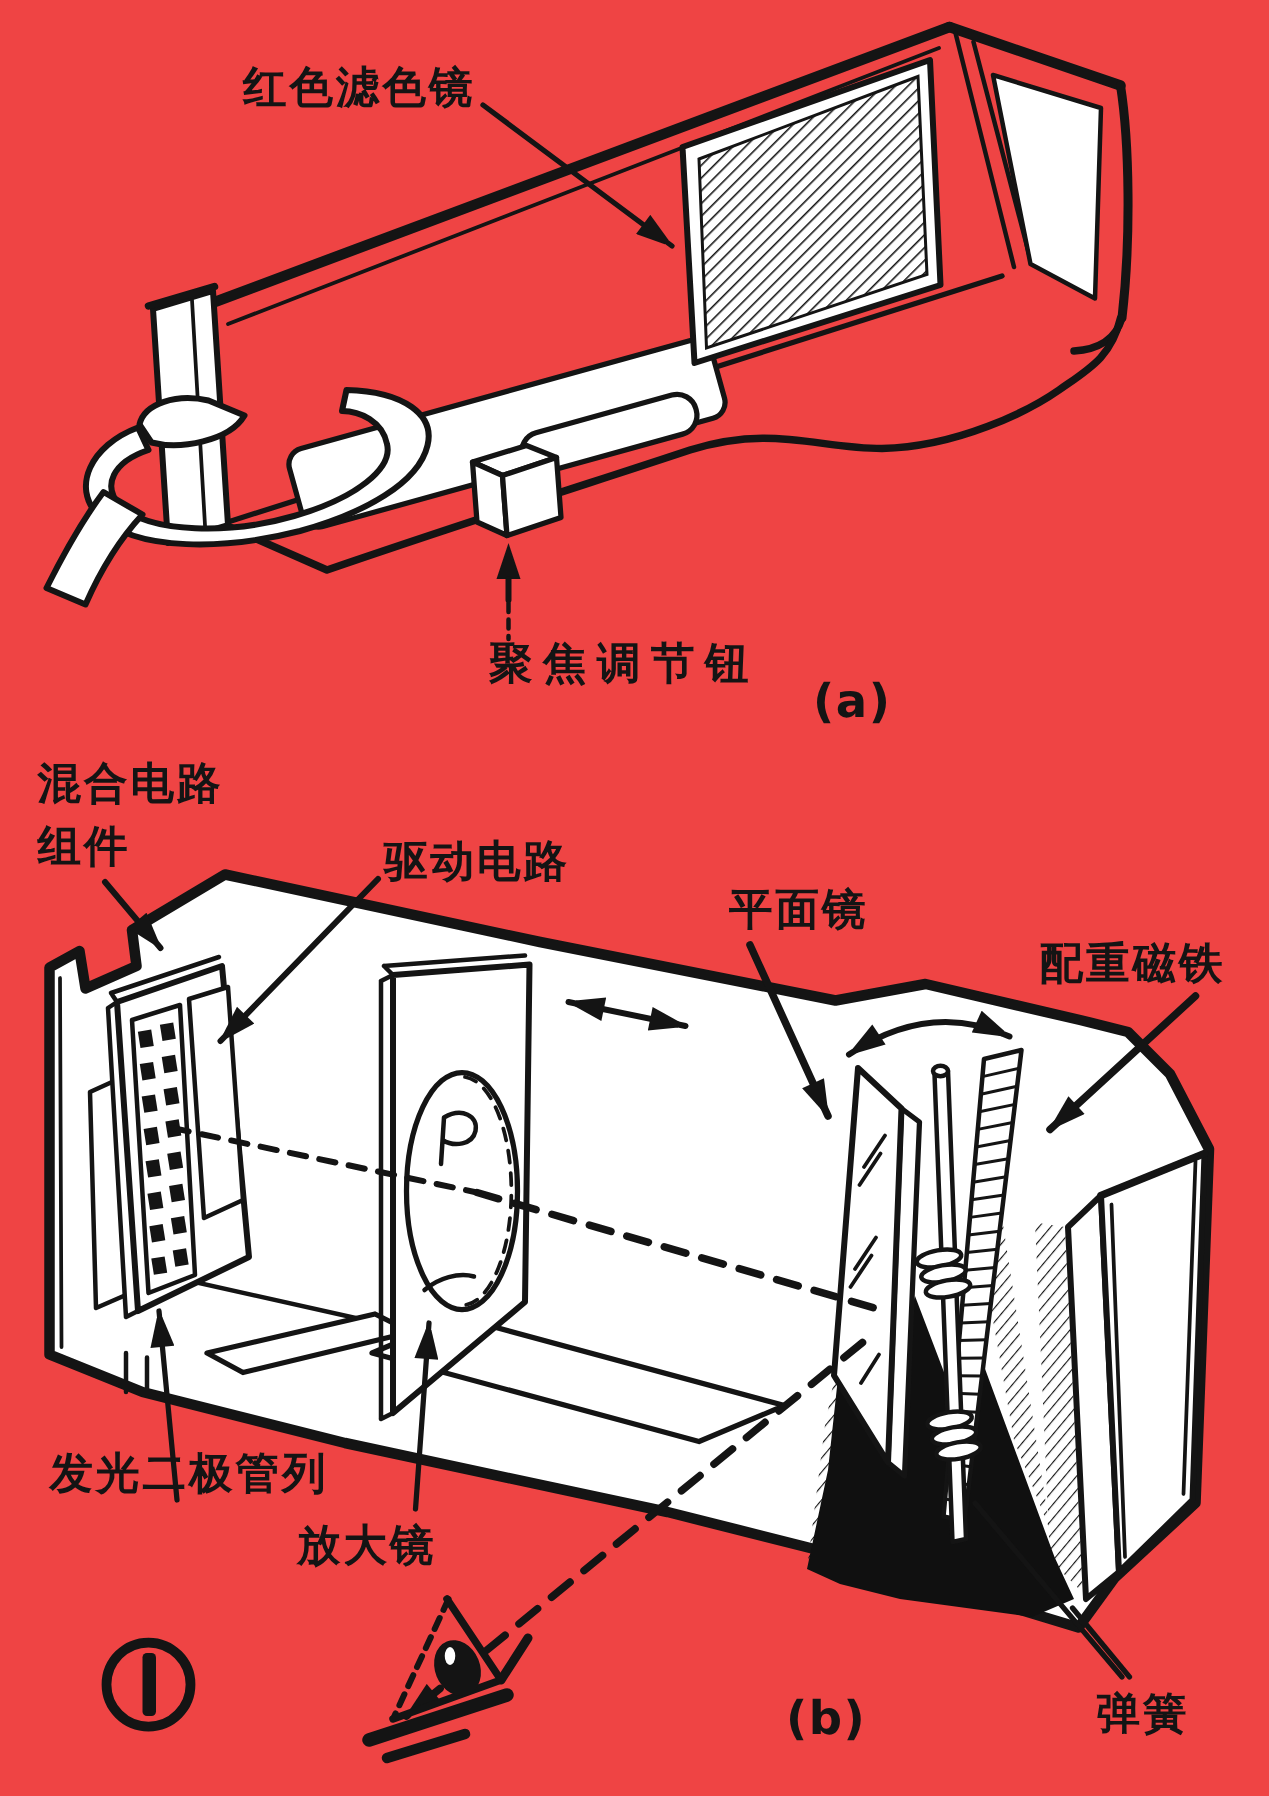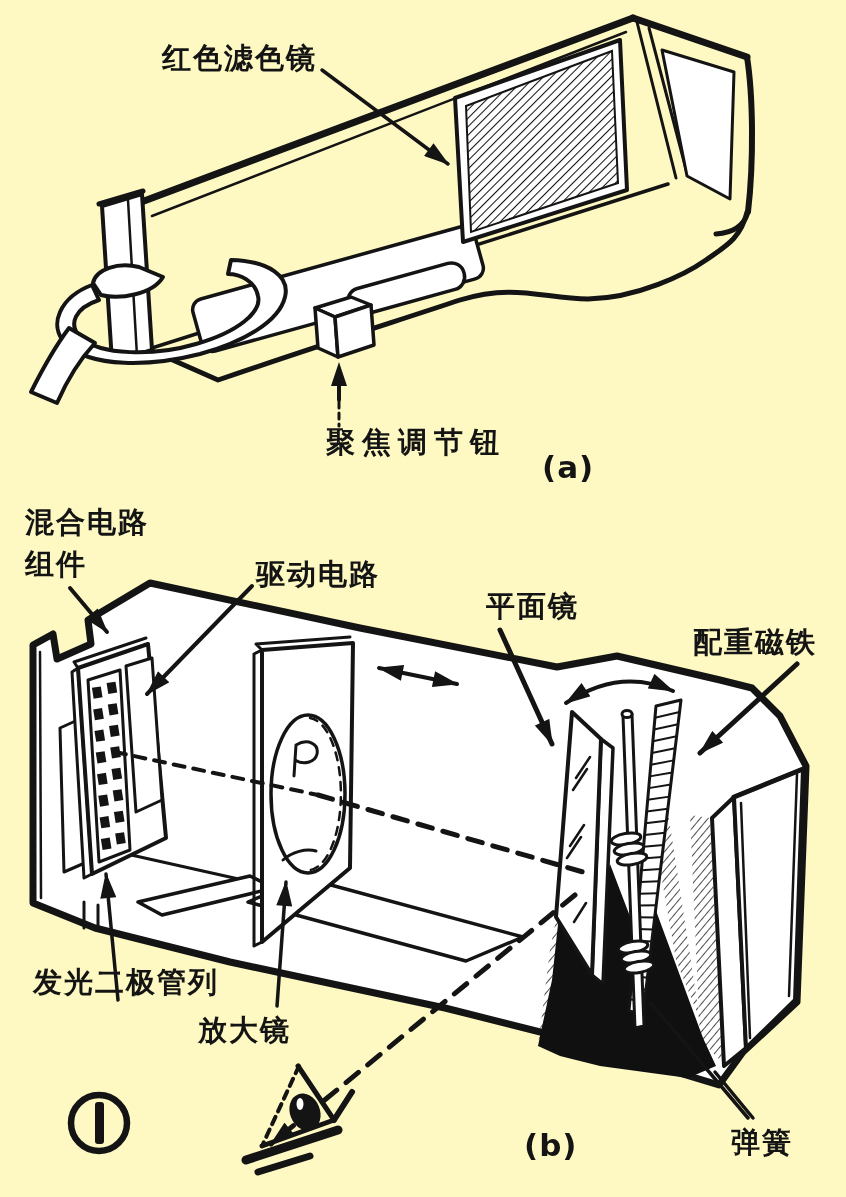--- a/index.html
+++ b/index.html
@@ -1,16 +1,16 @@
 <!DOCTYPE html>
 <html><head>
 <meta charset="utf-8">
 <style>
   html,body{margin:0;padding:0;background:#ffffff;}
-  .stage{width:846px;height:1197px;position:relative;background:#fef9c3;overflow:hidden;}
+  .stage{width:846px;height:1197px;position:relative;background:#ef4444;overflow:hidden;}
   svg{display:block;}
   svg text{
     font-family:"DejaVu Sans","Liberation Sans",sans-serif;
     font-weight:bold;
     fill:#141414;
     font-size:29px;
     letter-spacing:2px;
   }
   svg text.wide{letter-spacing:7px;}
   svg text.cap{font-size:31px;letter-spacing:1px;}

